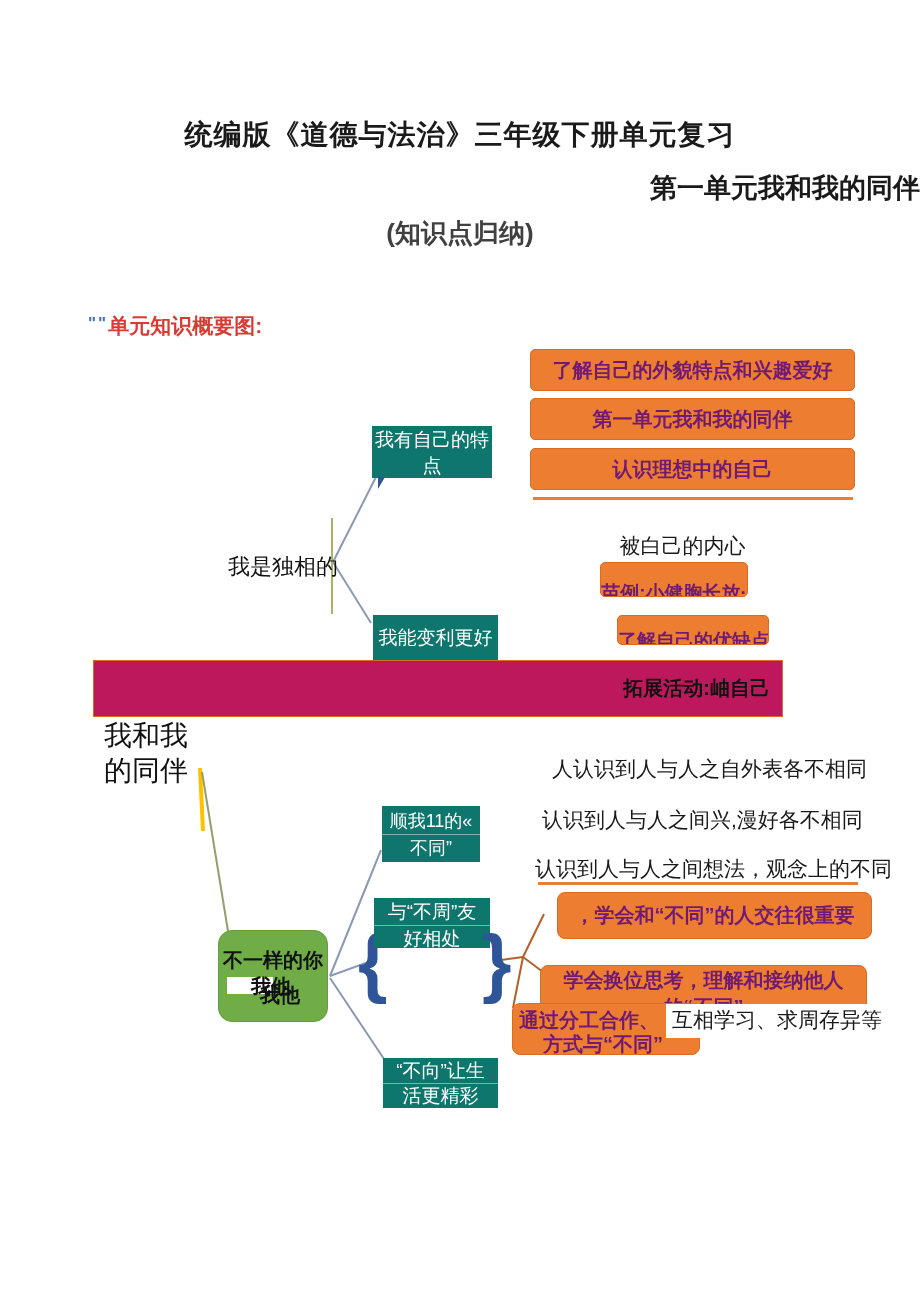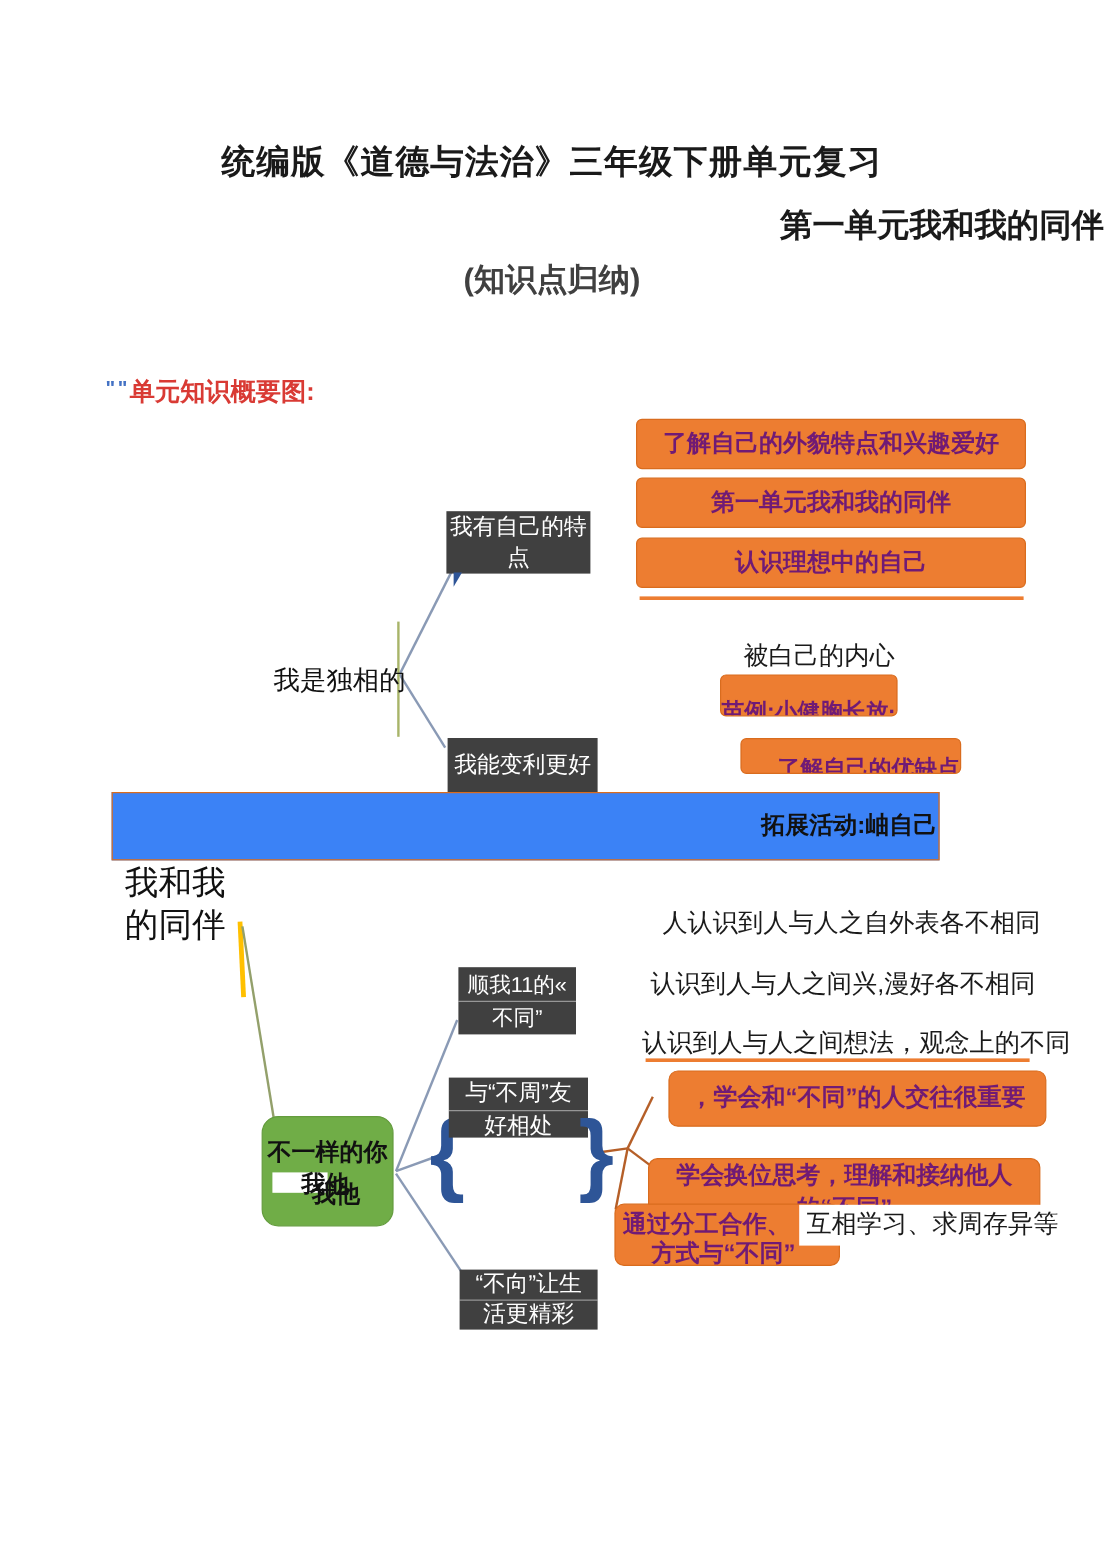--- a/index.html
+++ b/index.html
@@ -20,28 +20,28 @@
   .sectionlabel .q{color:#4472C4;font-size:17px;vertical-align:4px;letter-spacing:2px;}
   
   .obox{
     background:#ED7D31;border:1px solid #d96c1e;border-radius:5px;
     color:#701a75;font-weight:bold;text-align:center;box-sizing:border-box;
   }
   .oA{left:530px;width:325px;height:42px;font-size:20px;line-height:40px;}
   .thinline{left:533px;width:320px;height:3px;background:#ED7D31;}
   .clipbox{overflow:hidden;}
   .banner{
-    left:93px;top:660px;width:690px;height:57px;background:#3b82f6;
+    left:93px;top:660px;width:690px;height:57px;background:#be185d;
     border:1px solid #d96c1e;box-sizing:border-box;
     font-size:20px;font-weight:600;color:#111;
-    text-align:right;line-height:55px;padding-right:1px;
+    text-align:right;line-height:55px;padding-right:12px;
   }
   
   .bbox{
-    background:#404040;color:#ffffff;text-align:center;
+    background:#0f766e;color:#ffffff;text-align:center;
     font-size:19px;line-height:26px;box-sizing:border-box;
   }
   .bbox .l1{display:block;border-bottom:1px solid rgba(255,255,255,.45);}
   .bbox .l1.nb{border-bottom:none;}
   
   .ptext{font-size:21px;color:#1a1a1a;white-space:nowrap;}
   .rootlabel{left:104px;top:718px;font-size:28px;line-height:35px;color:#111;}
   .nodelabel{font-size:22px;color:#111;white-space:nowrap;}
   
   .gbox{
@@ -108,21 +108,21 @@
   <div class="abs layer obox oA" style="top:349px;">了解自己的外貌特点和兴趣爱好</div>
   <div class="abs layer obox oA" style="top:398px;">第一单元我和我的同伴</div>
   <div class="abs layer obox oA" style="top:448px;">认识理想中的自己</div>
   <div class="abs layer thinline" style="top:497px;"></div>
 
   <div class="abs layer ptext" style="left:530px;width:305px;top:532px;text-align:center;">被白己的内心</div>
 
   <div class="abs layer obox clipbox" style="left:600px;top:562px;width:148px;height:35px;font-size:19px;">
     <span style="display:block;padding-top:17px;white-space:nowrap;">苗例:小健胸长放·</span>
   </div>
-  <div class="abs layer obox clipbox" style="left:617px;top:615px;width:184px;height:30px;font-size:19px;text-align:right;">
+  <div class="abs layer obox clipbox" style="left:617px;top:615px;width:152px;height:30px;font-size:19px;text-align:right;">
     <span style="display:block;padding-top:12px;white-space:nowrap;">了解自己的优缺点</span>
   </div>
 
   <div class="abs layer bbox" style="left:373px;top:615px;width:125px;height:46px;line-height:46px;">我能变利更好</div>
 
   <div class="abs layer banner" style="z-index:2;">拓展活动:岫自己</div>
 
   <div class="abs layer rootlabel">
     <div>我和我</div>
     <div>的同伴</div>

